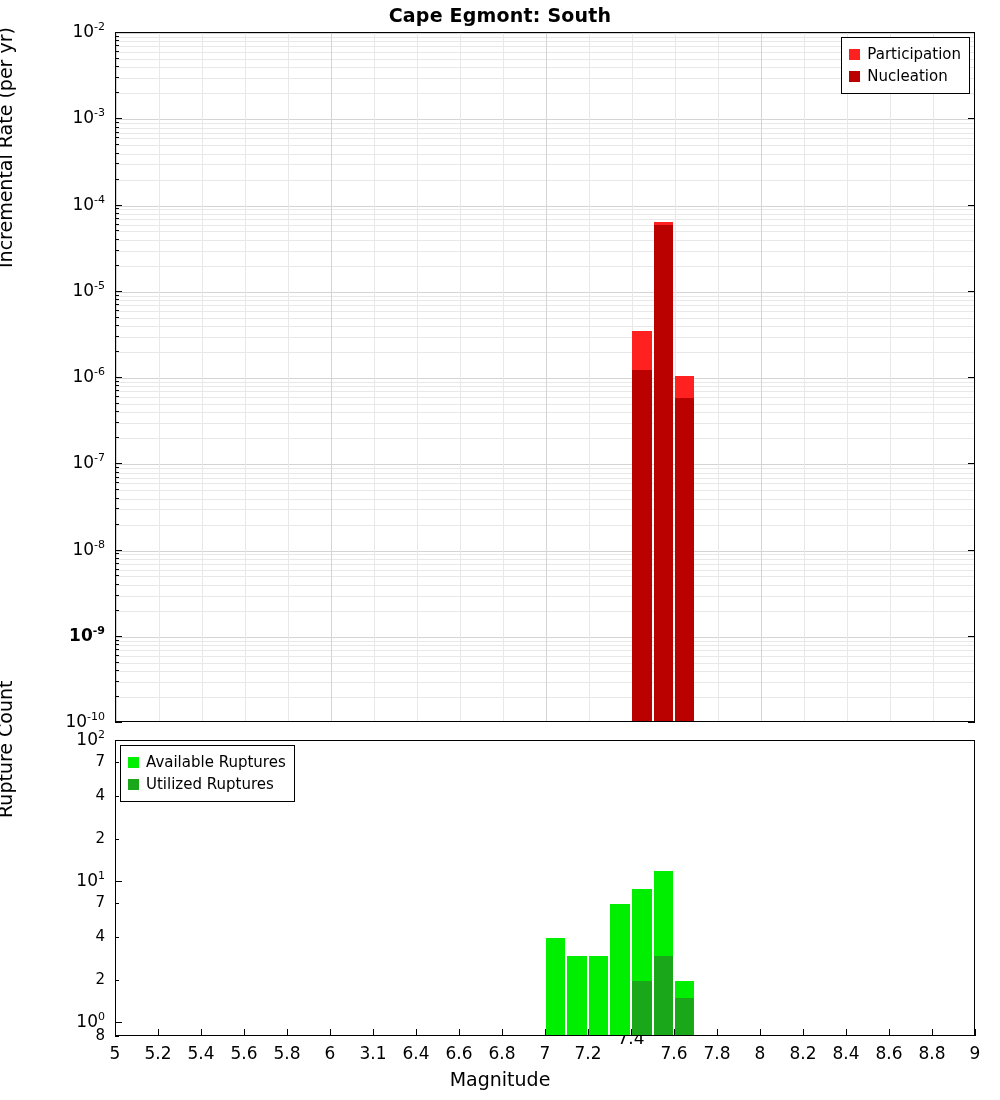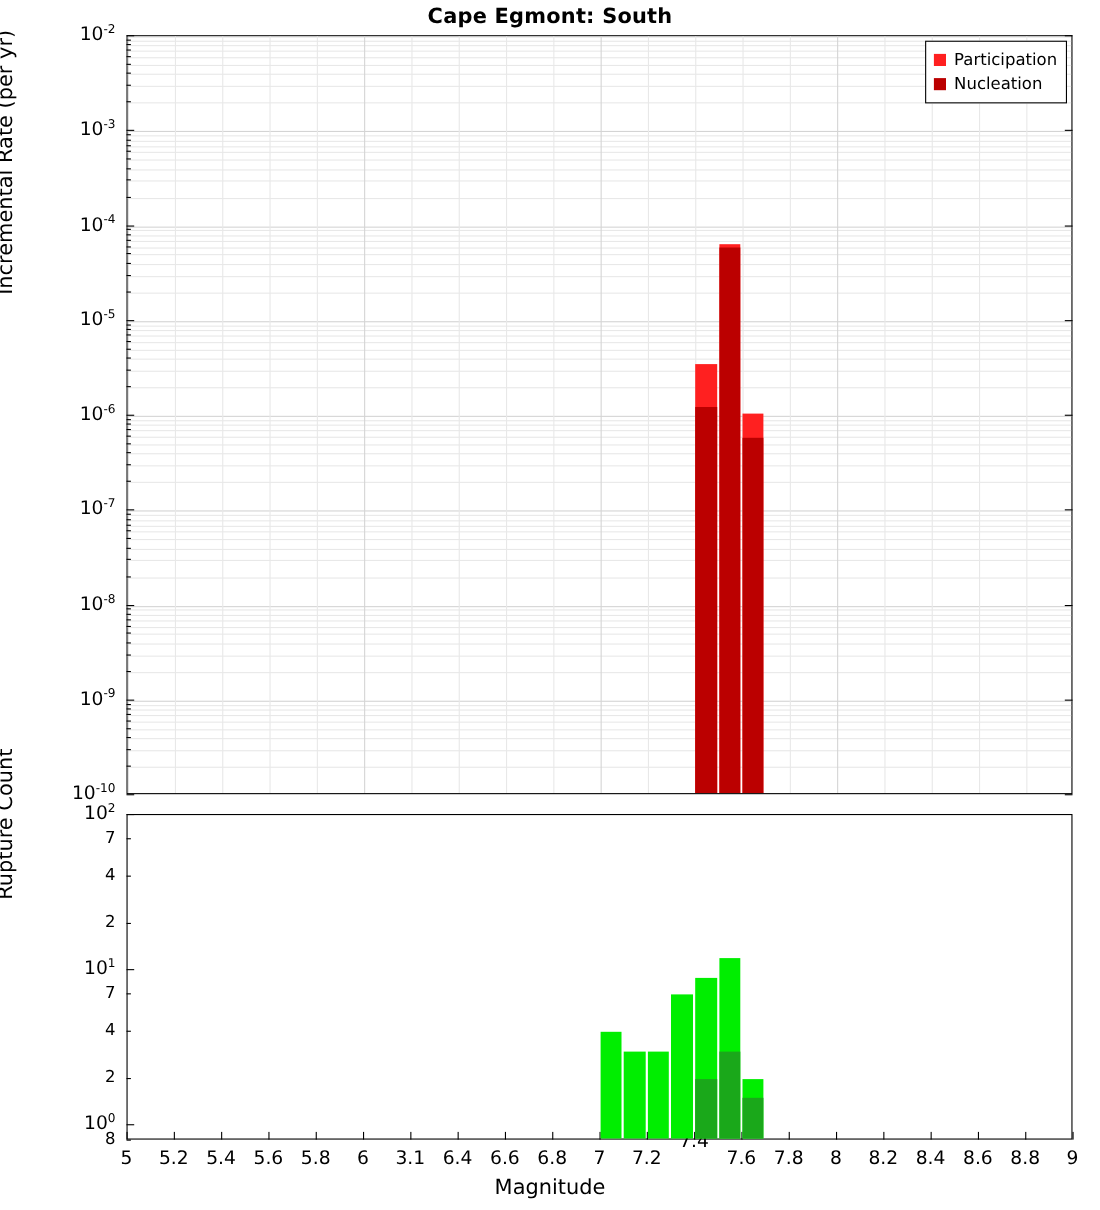--- a/index.html
+++ b/index.html
@@ -179,21 +179,21 @@
       <div class="ytick" style="left: 968px; width: 7px; top: 290.75px;"></div>
       <div class="ylab" style="left: 15px; width: 90px; top: 365px;">10<sup>-6</sup></div>
       <div class="ytick" style="left: 115px; width: 7px; top: 377px;"></div>
       <div class="ytick" style="left: 968px; width: 7px; top: 377px;"></div>
       <div class="ylab" style="left: 15px; width: 90px; top: 451.25px;">10<sup>-7</sup></div>
       <div class="ytick" style="left: 115px; width: 7px; top: 463.25px;"></div>
       <div class="ytick" style="left: 968px; width: 7px; top: 463.25px;"></div>
       <div class="ylab" style="left: 15px; width: 90px; top: 537.5px;">10<sup>-8</sup></div>
       <div class="ytick" style="left: 115px; width: 7px; top: 549.5px;"></div>
       <div class="ytick" style="left: 968px; width: 7px; top: 549.5px;"></div>
-      <div class="ylab" style="left: 15px; width: 90px; top: 623.75px;">10<sup>-9</sup></div>
+      <div class="ylab" style="left: 15px; width: 90px; top: 623.75px; font-weight: bold;">10<sup>-9</sup></div>
       <div class="ytick" style="left: 115px; width: 7px; top: 635.75px;"></div>
       <div class="ytick" style="left: 968px; width: 7px; top: 635.75px;"></div>
       <div class="ylab" style="left: 15px; width: 90px; top: 710px;">10<sup>-10</sup></div>
       <div class="ytick" style="left: 115px; width: 7px; top: 722px;"></div>
       <div class="ytick" style="left: 968px; width: 7px; top: 722px;"></div>
       <div class="ytick-minor" style="left: 115px; width: 4px; top: 696.036px;"></div>
       <div class="ytick-minor" style="left: 115px; width: 4px; top: 680.848px;"></div>
       <div class="ytick-minor" style="left: 115px; width: 4px; top: 670.072px;"></div>
       <div class="ytick-minor" style="left: 115px; width: 4px; top: 661.714px;"></div>
       <div class="ytick-minor" style="left: 115px; width: 4px; top: 654.884px;"></div>
@@ -265,20 +265,30 @@
         <div class="bar" style="left: 451px; width: 20px; top: 214.97px; height: 81.0303px; background: rgb(0, 238, 0); z-index: 2;"></div>
         <div class="bar" style="left: 473px; width: 19px; top: 214.97px; height: 81.0303px; background: rgb(0, 238, 0); z-index: 2;"></div>
         <div class="bar" style="left: 494px; width: 20px; top: 163.026px; height: 132.974px; background: rgb(0, 238, 0); z-index: 2;"></div>
         <div class="bar" style="left: 516px; width: 20px; top: 147.619px; height: 148.381px; background: rgb(0, 238, 0); z-index: 2;"></div>
         <div class="bar" style="left: 538px; width: 19px; top: 129.983px; height: 166.017px; background: rgb(0, 238, 0); z-index: 2;"></div>
         <div class="bar" style="left: 559px; width: 19px; top: 239.827px; height: 56.1732px; background: rgb(0, 238, 0); z-index: 2;"></div>
         <div class="bar" style="left: 516px; width: 20px; top: 239.827px; height: 56.1732px; background: rgb(26, 168, 26); z-index: 3;"></div>
         <div class="bar" style="left: 538px; width: 19px; top: 214.97px; height: 81.0303px; background: rgb(26, 168, 26); z-index: 3;"></div>
         <div class="bar" style="left: 559px; width: 19px; top: 257.463px; height: 38.5369px; background: rgb(26, 168, 26); z-index: 3;"></div>
       </div>
+    <div class="legend" id="legend-bottom">
+        <div class="legend-row">
+          <span class="legend-swatch" style="background: rgb(0, 238, 0);"></span>
+          <span class="legend-text">Available Ruptures</span>
+        </div>
+        <div class="legend-row">
+          <span class="legend-swatch" style="background: rgb(26, 168, 26);"></span>
+          <span class="legend-text">Utilized Ruptures</span>
+        </div>
+      </div>
   </div>
   <div id="bottom-ticks">
       <div class="ylab" style="left: 15px; width: 90px; top: 728px; font-size: 17px;">10<sup>2</sup></div>
       <div class="ytick" style="left: 115px; width: 7px; top: 740px;"></div>
       <div class="ylab" style="left: 15px; width: 90px; top: 751.866px; font-size: 15px;">7</div>
       <div class="ytick" style="left: 115px; width: 4px; top: 761.866px;"></div>
       <div class="ylab" style="left: 15px; width: 90px; top: 786.173px; font-size: 15px;">4</div>
       <div class="ytick" style="left: 115px; width: 4px; top: 796.173px;"></div>
       <div class="ylab" style="left: 15px; width: 90px; top: 828.667px; font-size: 15px;">2</div>
       <div class="ytick" style="left: 115px; width: 4px; top: 838.667px;"></div>

